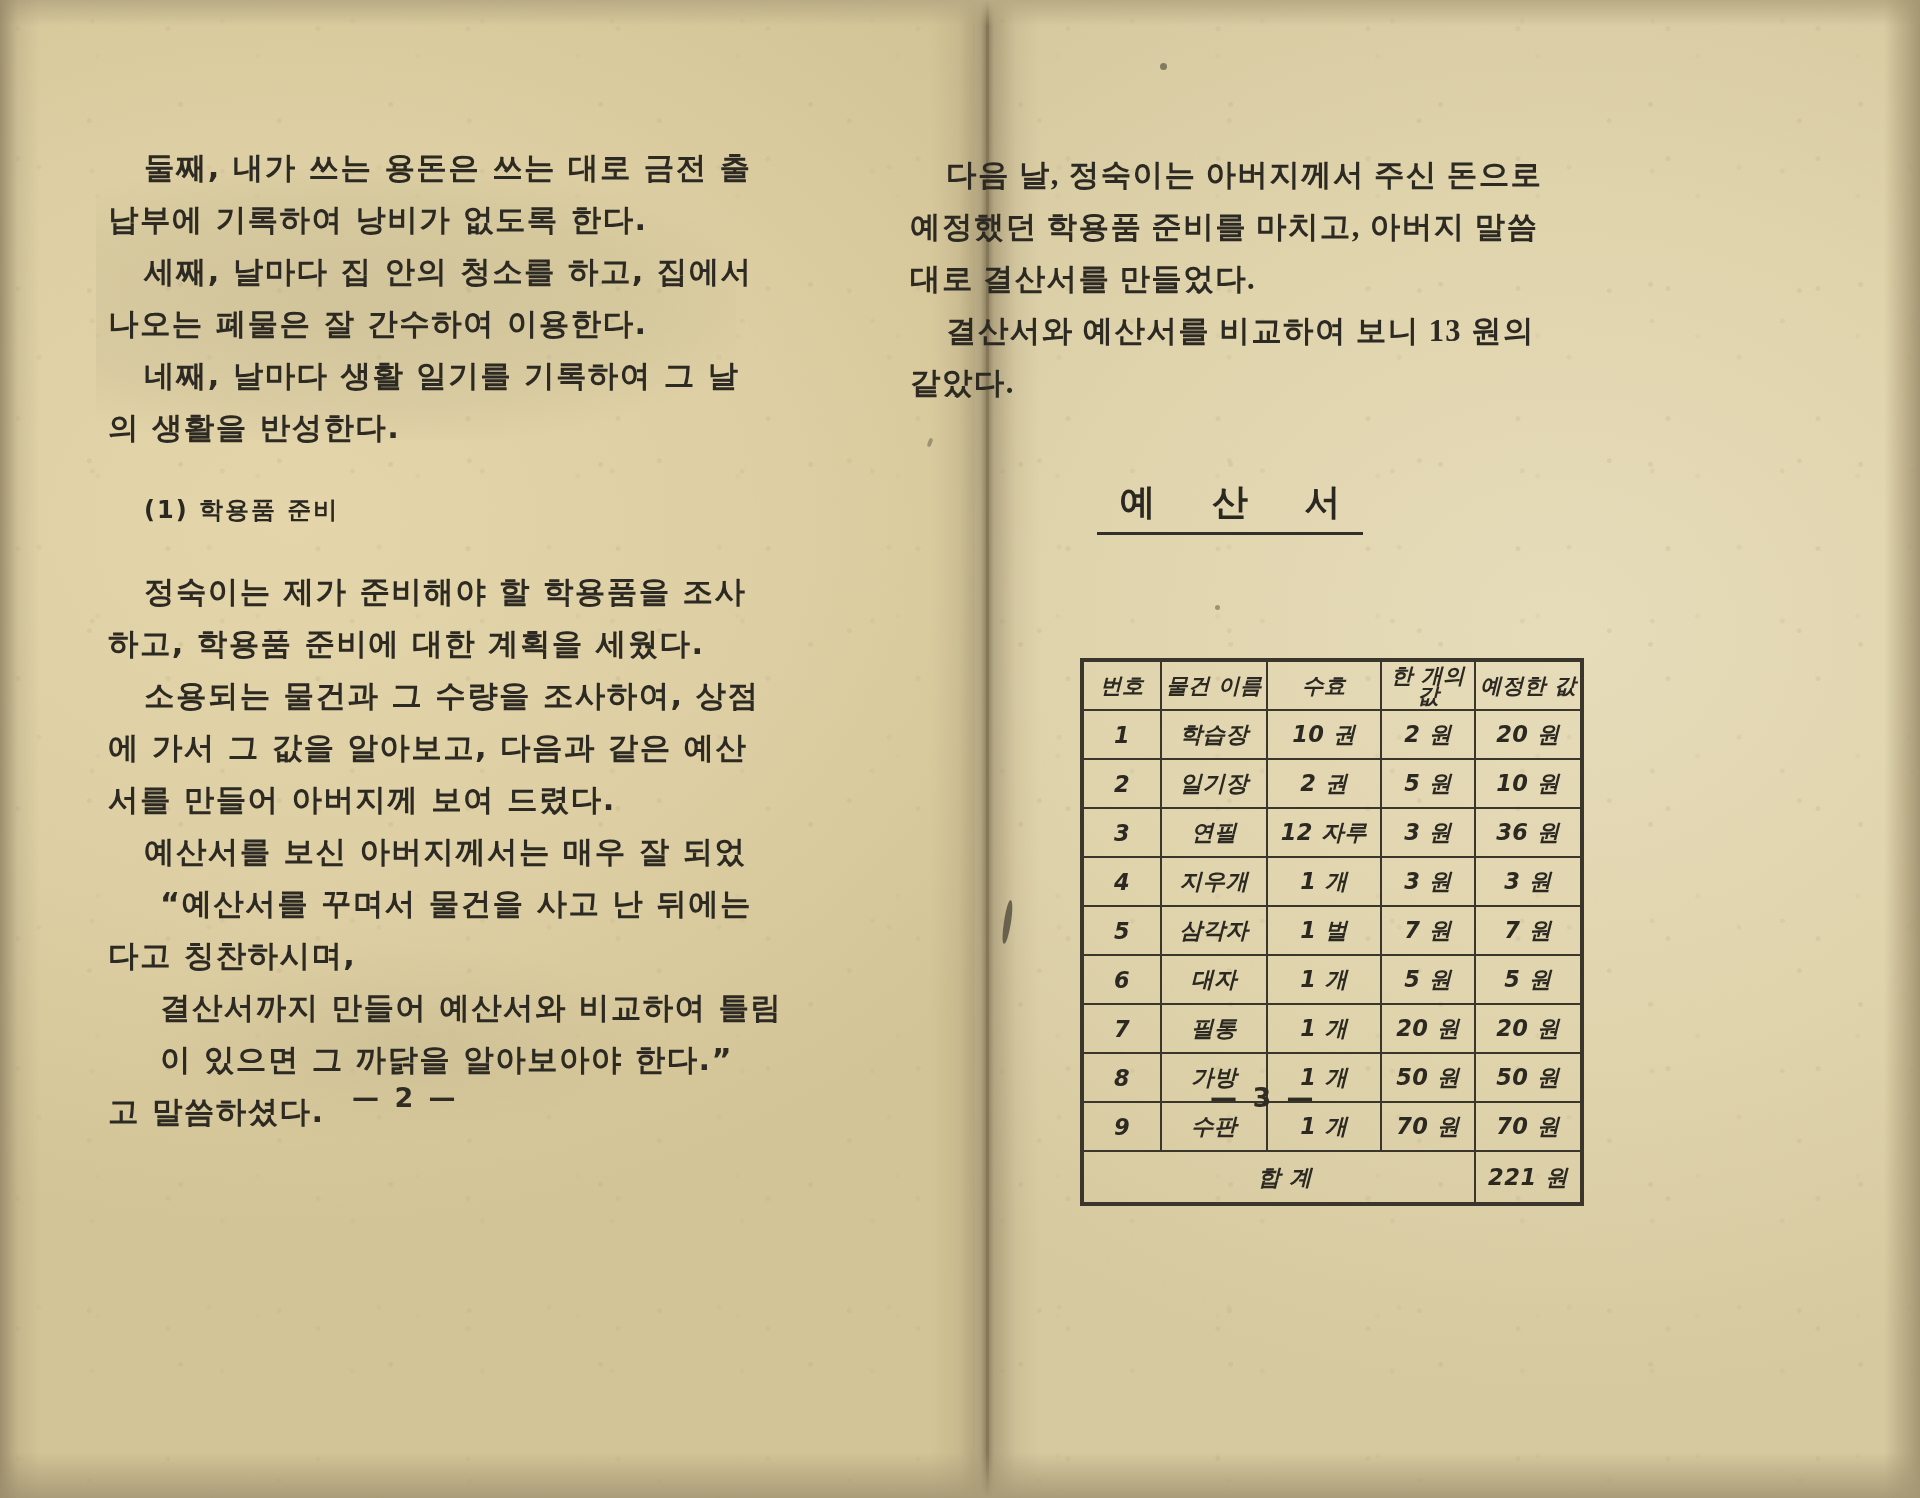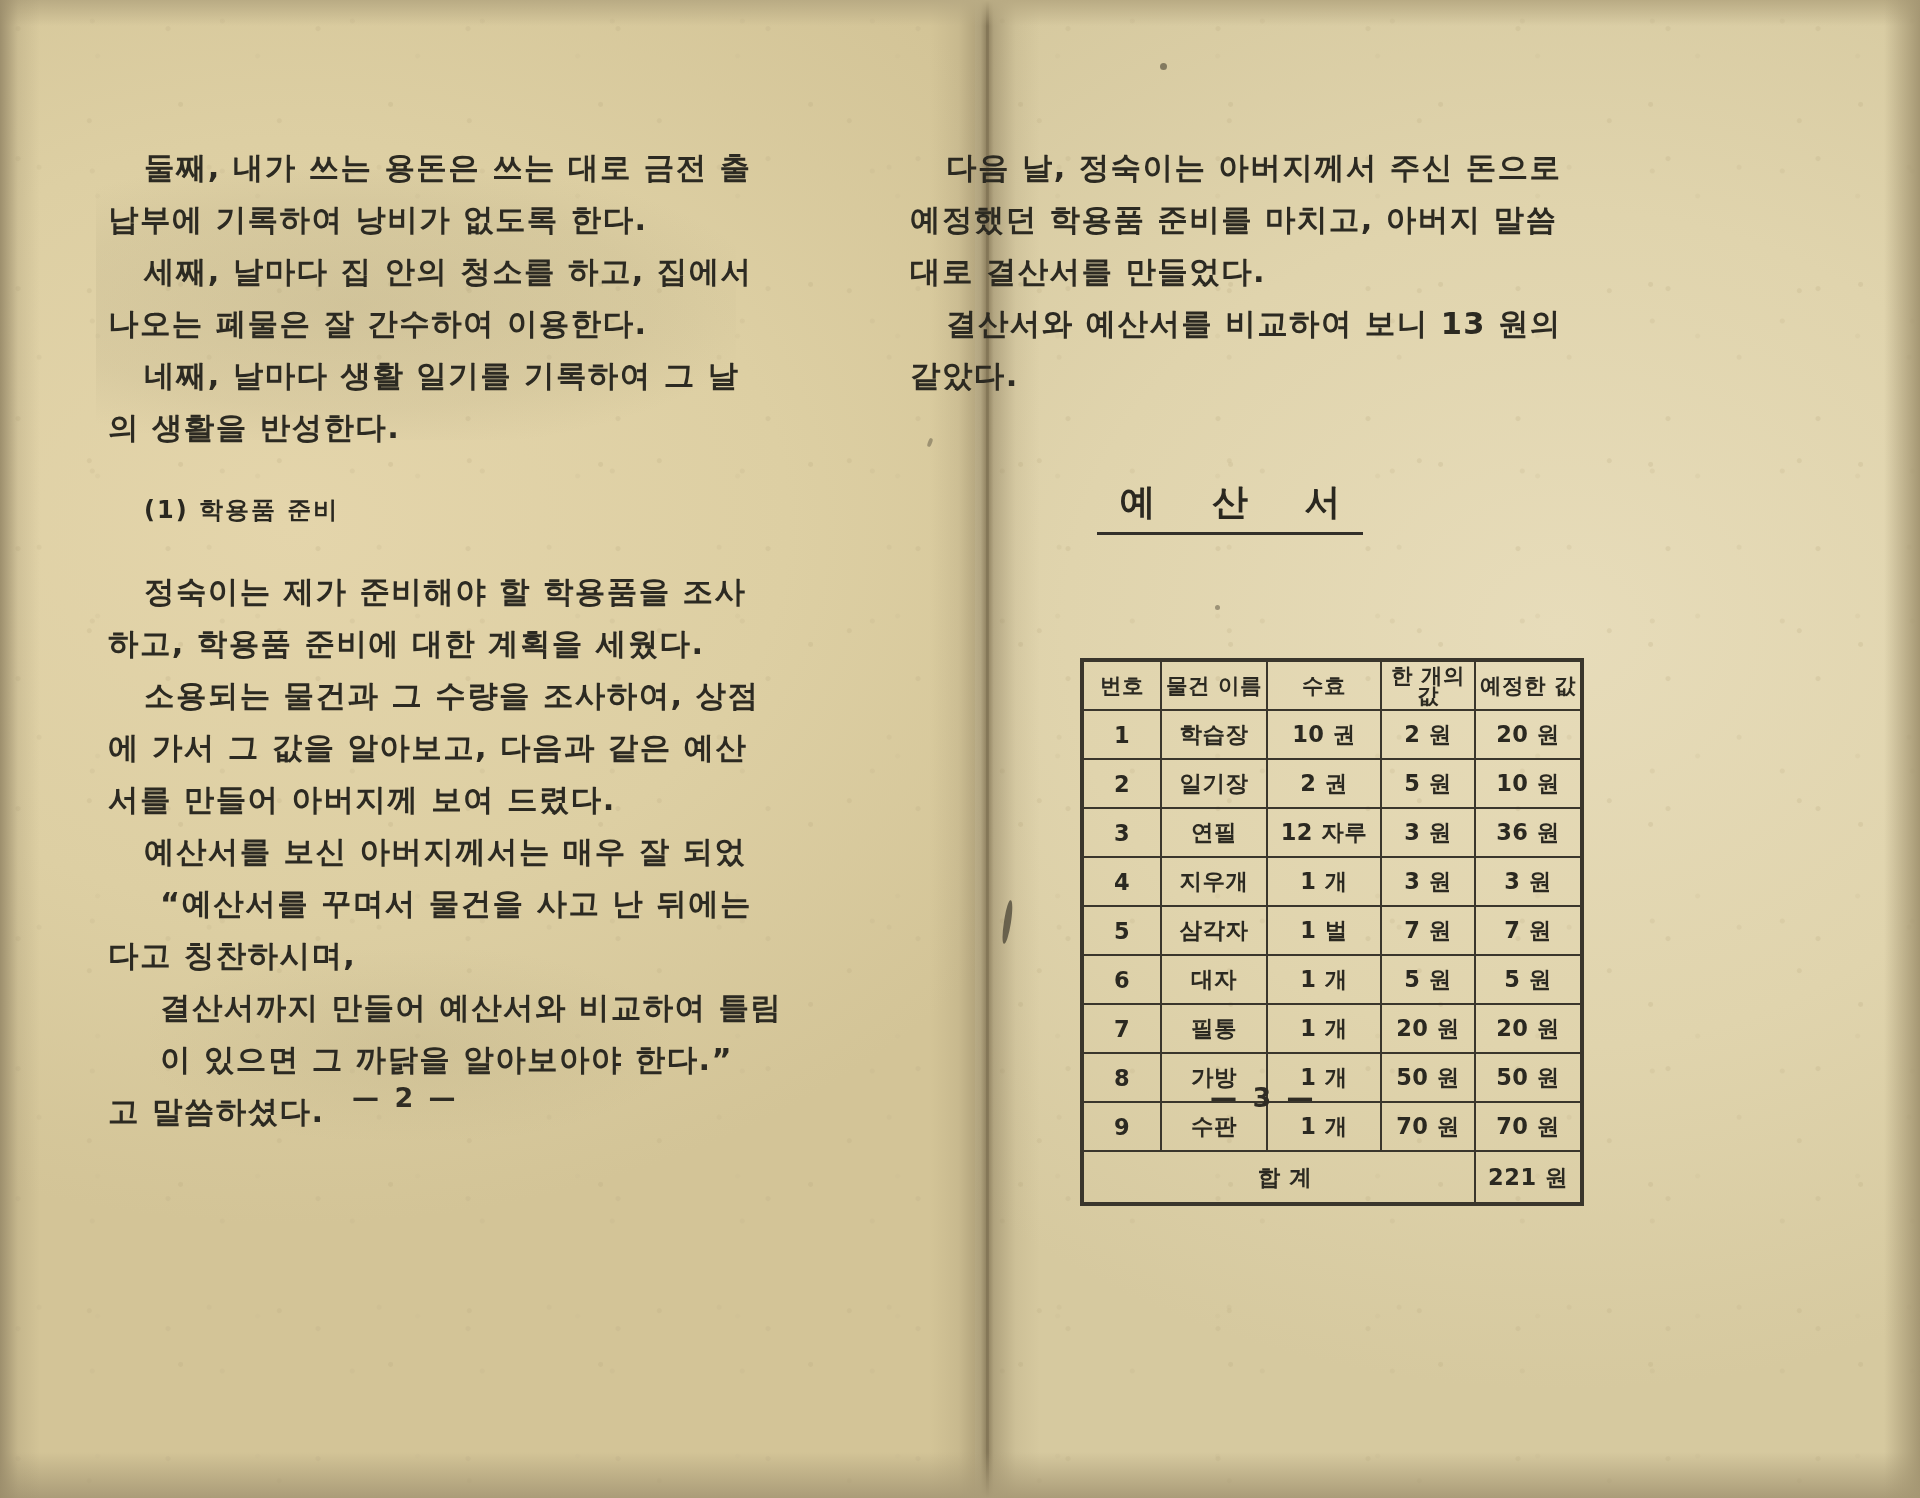--- a/index.html
+++ b/index.html
@@ -236,21 +236,21 @@
     line-height: 20px;
     letter-spacing: 0;
   }
   .hdr-total { font-size: 19.5px; letter-spacing: 0; }
   .hdr-name  { letter-spacing: 1px; }
   .sum-row td { height: 50px; }
   .sum-label { letter-spacing: 12px; text-indent: 12px; padding-left: 6px; text-align: right; }
   .sum-total { font-size: 23px; }
 
   
-  .budget-table { box-shadow: 0 0 0 2px #3a362c; }
+  .budget-table { box-shadow: 0 0 0 2px #3a362c; font-style: italic; }
 </style>
 </head>
 <body>
 
 <div class="scan">
 
   <div class="paper-left"></div>
   <div class="paper-right"></div>
   <div class="grain"></div>
   <div class="smudge"></div>
@@ -296,21 +296,21 @@
       <div class="para-line indent-2">이 있으면 그 까닭을 알아보아야 한다.”</div>
 
       <div class="para-line">고 말씀하셨다.</div>
     </div>
 
     <div class="folio" style="left:352px; top:1082px;">— 2 —</div>
   </div>
 
   <div class="page page-right">
 
-    <div class="body-col" style="left:-65px; top:142px; width:640px;">
+    <div class="body-col" style="left:-65px; top:149px; width:640px;font-family:Liberation Serif, serif;">
 
       <div class="para-line indent-1">다음 날, 정숙이는 아버지께서 주신 돈으로</div>
       <div class="para-line">예정했던 학용품 준비를 마치고, 아버지 말씀</div>
       <div class="para-line">대로 결산서를 만들었다.</div>
 
       <div class="para-line indent-1">결산서와 예산서를 비교하여 보니 13 원의</div>
       <div class="para-line">같았다.</div>
     </div>
 
     <div class="table-title-wrap" style="left:120px; top:478px;">

